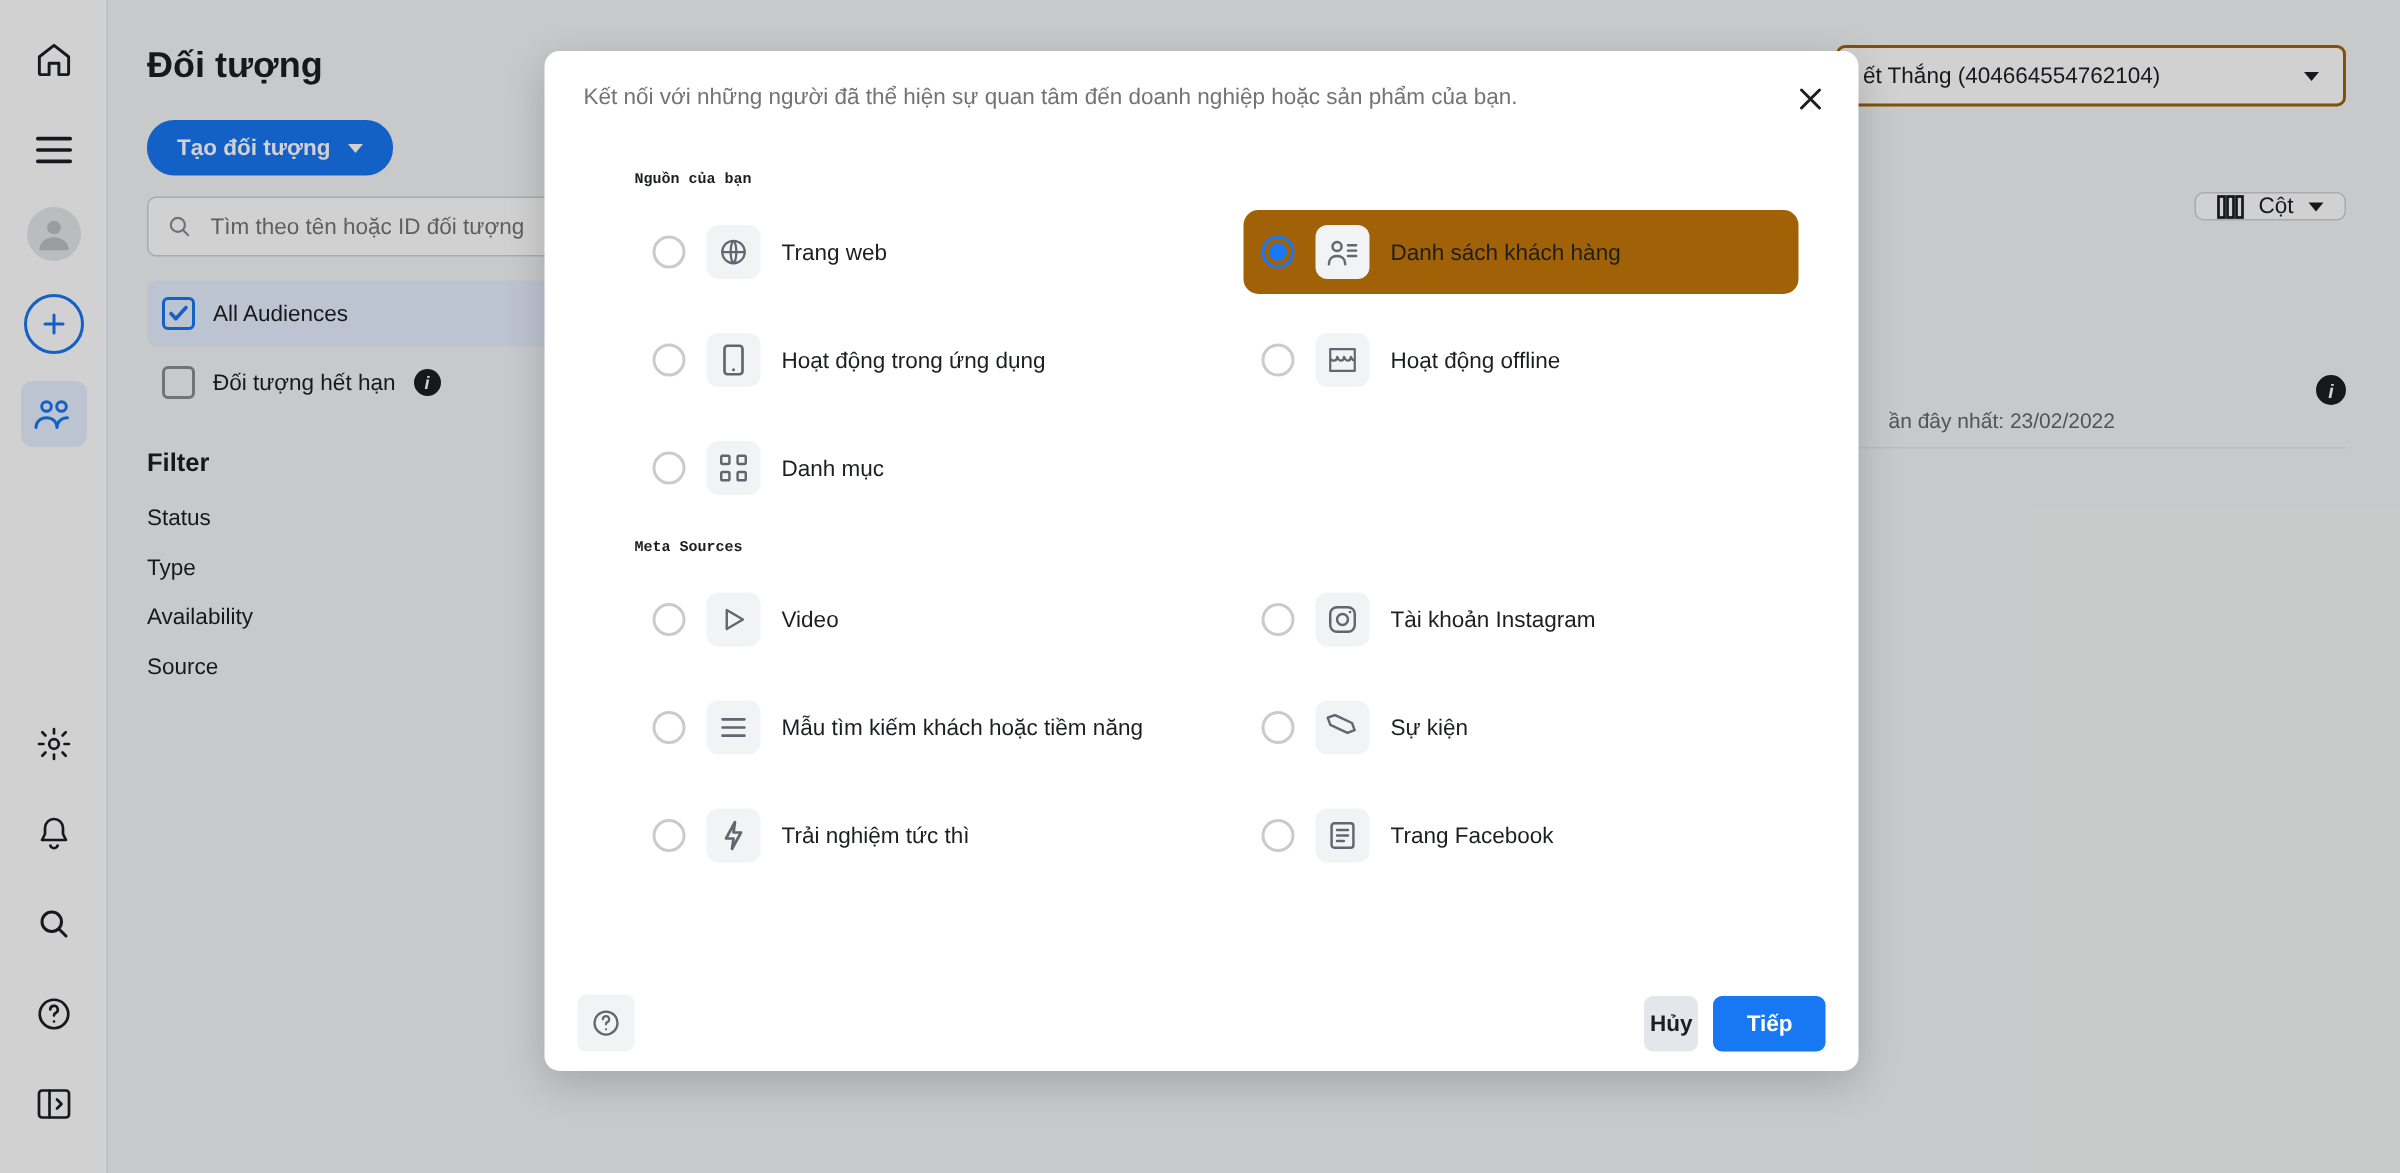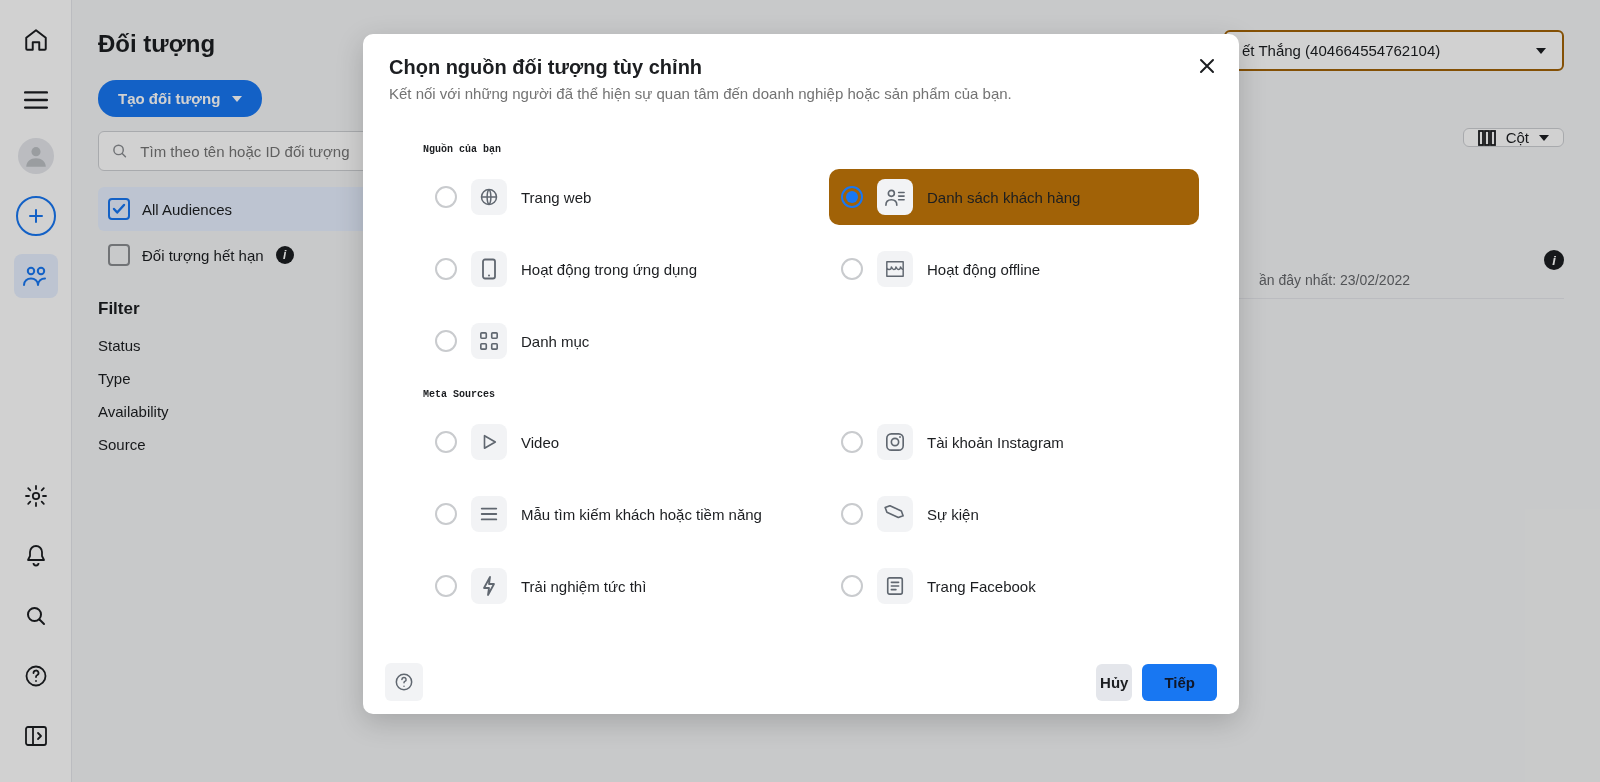--- a/index.html
+++ b/index.html
@@ -135,21 +135,21 @@
   .opt-label { font-size:15px; color:#1c1e21; }
   .modal-ftr {
     height:64px; display:flex; align-items:center; padding:0 22px; gap:10px;
   }
   .help-btn {
     width:38px;height:38px;border-radius:6px;background:#f2f3f5;
     display:flex;align-items:center;justify-content:center;cursor:pointer;
   }
   .ftr-spacer { flex:1; }
   .btn-cancel { background:#e4e6eb; color:#1c1e21; border:0; border-radius:6px; padding:10px 4px; font-size:15px; font-weight:600; cursor:pointer; }
-  .btn-next { background:#1877f2; color:#0f172a; border:0; border-radius:6px; padding:10px 22px; font-size:15px; font-weight:700; cursor:pointer; }
+  .btn-next { background:#1877f2; color:#ffffff; border:0; border-radius:6px; padding:10px 22px; font-size:15px; font-weight:700; cursor:pointer; }
   svg { display:block; }
   .triangle-down { width:0;height:0;border-left:5px solid transparent;border-right:5px solid transparent;border-top:6px solid currentColor; }
 </style>
 </head>
 <body>
 
 <div class="rail">
   <div class="r-item">
     <svg width="26" height="26" viewBox="0 0 24 24" fill="none">
         <path d="M3 10 12 3l9 7v10a1 1 0 0 1-1 1h-5v-7h-6v7H4a1 1 0 0 1-1-1V10z" stroke="#1c1e21" stroke-width="1.8" stroke-linejoin="round"></path>
@@ -262,21 +262,20 @@
     <div class="info-dot">i</div>
     <div class="last-upd">ần đây nhất: 23/02/2022</div>
     <div class="hr"></div>
   </div>
 </div>
 
 <div class="overlay-dim"></div>
 
 <div class="modal">
   <div class="modal-hdr">
-    <div class="modal-title">Chọn nguồn đối tượng tùy chỉnh</div>
     <div class="modal-sub">Kết nối với những người đã thể hiện sự quan tâm đến doanh nghiệp hoặc sản phẩm của bạn.</div>
     <div class="modal-close">
       <svg width="20" height="20" viewBox="0 0 20 20">
           <path d="M4 4l12 12M16 4 4 16" stroke="#1c1e21" stroke-width="2" stroke-linecap="round"></path>
         </svg>
     </div>
   </div>
 
   <div class="modal-body">
     <div class="section-label">Nguồn của bạn</div>

